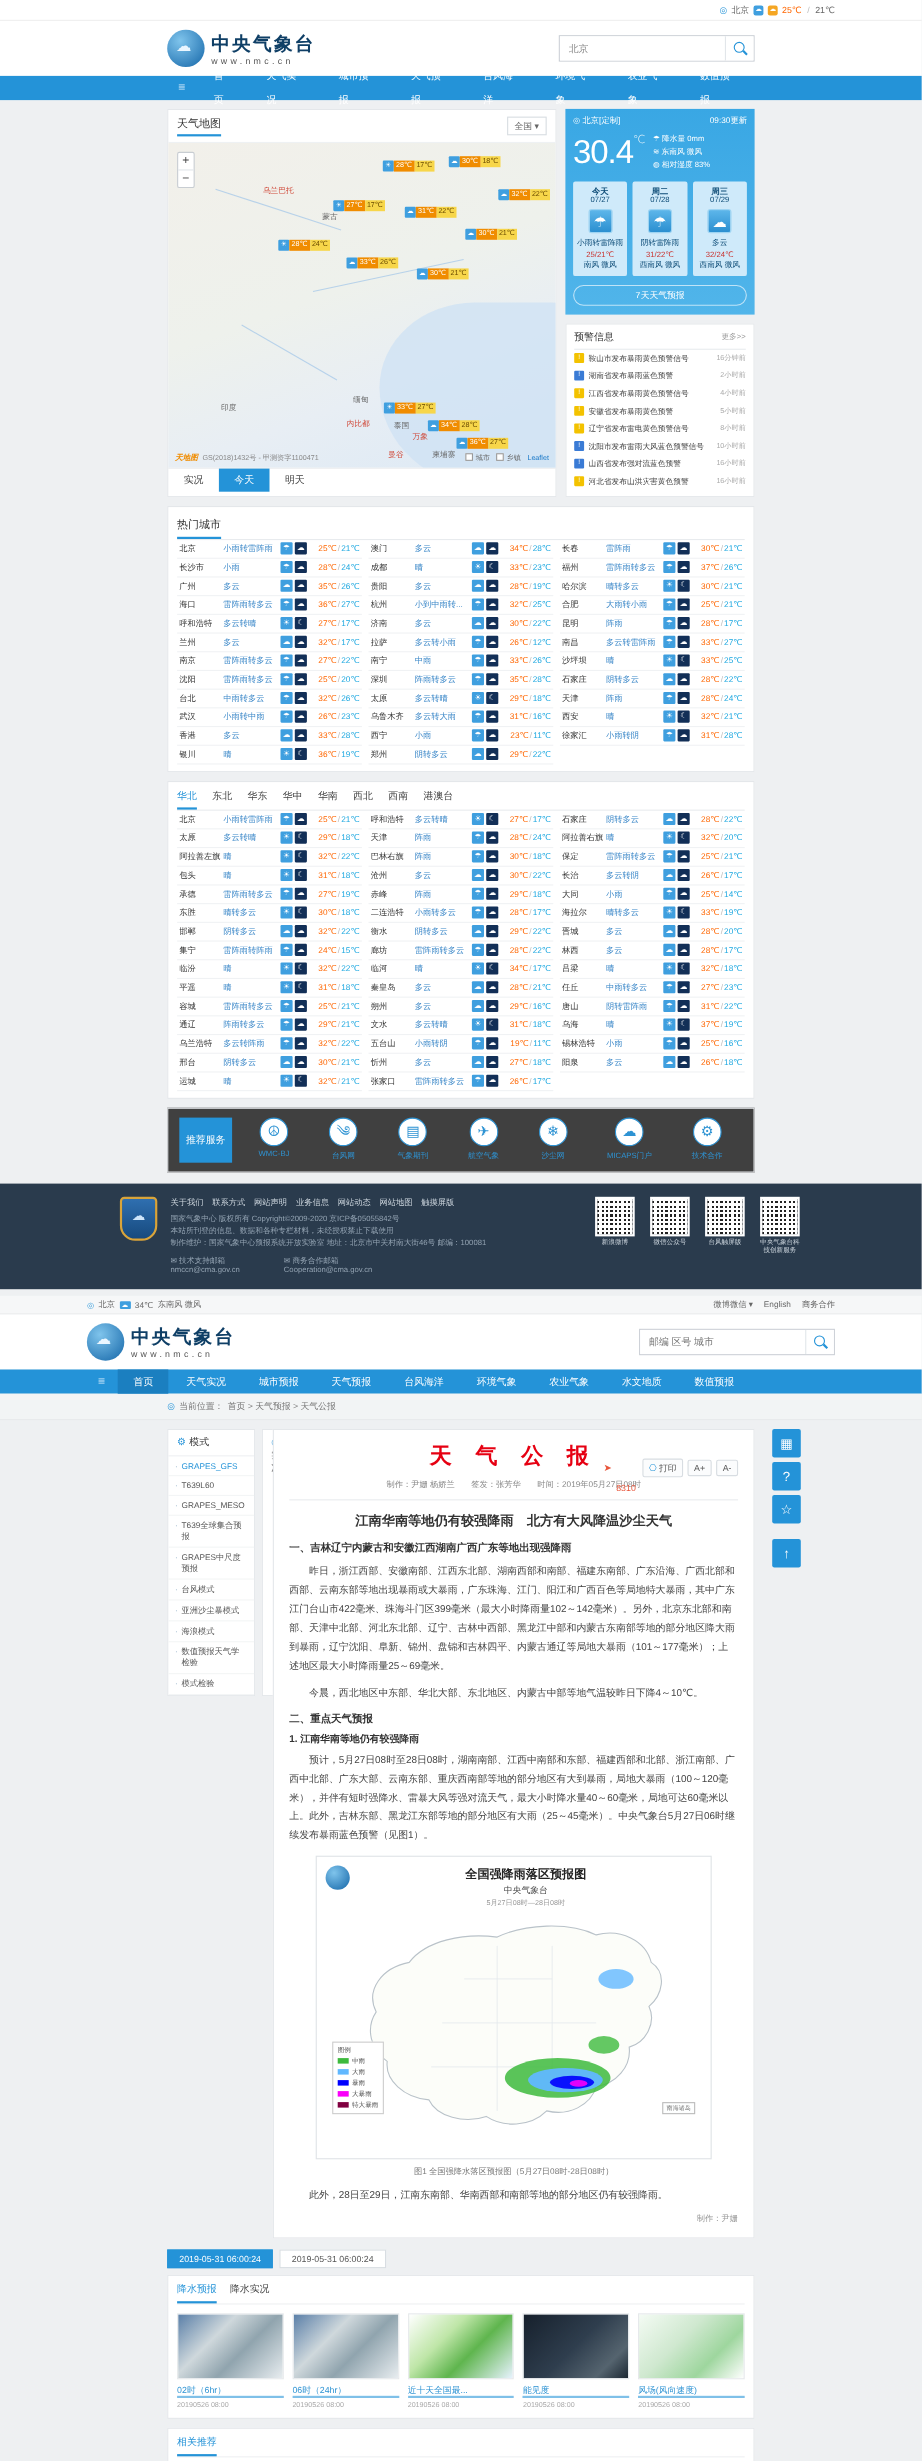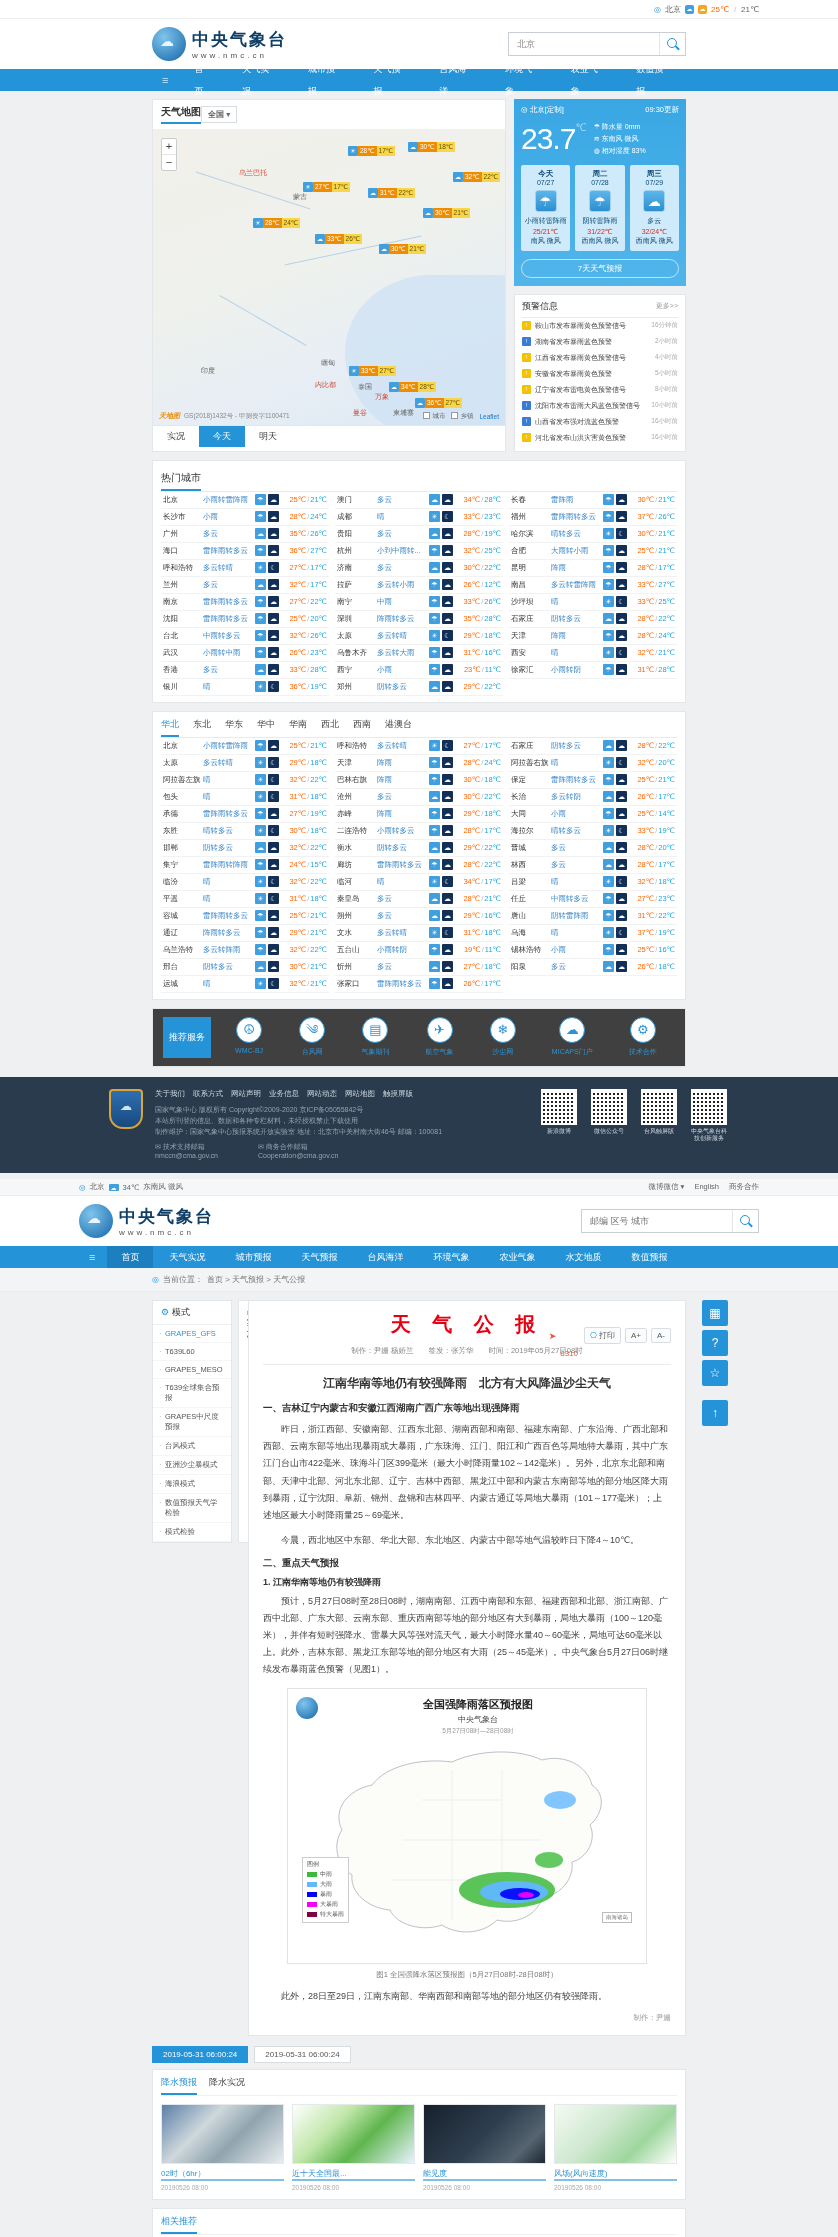--- a/index.html
+++ b/index.html
@@ -28,21 +28,21 @@
   .p1-top { background:#fff; border-bottom:1px solid #eee; }
   .p1-top-in { height:18px; display:flex; justify-content:flex-end; align-items:center; font-size:8px; color:#666; gap:4px; width:680px; margin:0 auto; }
   .wchip { display:inline-block; width:9px; height:9px; border-radius:2px; color:#fff; font-size:6px; line-height:9px; text-align:center; }
   .wchip.day { background:#3f9fdf; } .wchip.nite { background:#f5a623; }
   .p1-head { background:#fff; }
   .p1-head-in { width:534px; margin:0 auto; display:flex; justify-content:space-between; align-items:center; padding:8px 0; }
 
   
   .main-row { display:flex; gap:8px; margin-top:8px; }
   .map-card { width:354px; background:#fff; border:1px solid #e4e7ea; }
-  .map-head { display:flex; align-items:center; padding:5px 8px;font-weight:bold; }
+  .map-head { display:flex; justify-content:space-between; align-items:center; padding:5px 8px; }
   .map-title { font-size:10px; color:#333; border-bottom:2px solid #2493d8; padding-bottom:3px; }
   .region-sel { font-size:8px; color:#666; border:1px solid #d8dde2; padding:2px 6px; background:#fff; cursor:pointer; }
   .map-body { position:relative; height:296px; background:linear-gradient(160deg,#f2f0ea 0%,#eef1ec 45%,#e8eef4 70%,#dce9f5 100%); overflow:hidden; border-top:1px solid #eef1f3; }
   .sea { position:absolute; right:-30px; bottom:-20px; width:190px; height:170px; background:#cfe2f4; border-radius:50% 20% 0 60%; opacity:.8; }
   .river { position:absolute; border-top:1px solid #9fc4e8; opacity:.7; }
   .zoomctl { position:absolute; left:8px; top:8px; width:16px; border:1px solid #c8cdd2; background:#fff; border-radius:2px; text-align:center; font-size:11px; color:#444; }
   .zoomctl div { line-height:15px; cursor:pointer; }
   .zoomctl div:first-child { border-bottom:1px solid #e2e6ea; }
   .chip { position:absolute; display:flex; align-items:center; height:10px; font-size:6.5px; }
   .chip .ic { width:10px; height:10px; background:#3f9fdf; color:#fff; border-radius:1px; text-align:center; line-height:10px; font-size:6px; }
@@ -66,21 +66,21 @@
   .wx-temp-row { display:flex; align-items:center; margin:6px 0 8px; }
   .wx-temp { font-size:30px; font-weight:300; letter-spacing:-1px; }
   .wx-unit { font-size:10px; vertical-align:top; }
   .wx-stats { font-size:7px; margin-left:8px; line-height:1.7; }
   .wx-days { display:flex; gap:5px; }
   .wx-day { flex:1; background:#cfeafa; color:#0b4a75; text-align:center; border-radius:2px; padding:4px 1px 5px; font-size:7px; }
   .wx-day .nm { font-weight:bold; font-size:7.5px; }
   .wx-day .icn { width:22px; height:22px; margin:4px auto; background:linear-gradient(180deg,#5db6ea,#2b8fd0); border:1px solid #9ed4f2; border-radius:3px; color:#fff; font-size:13px; line-height:22px; }
   .wx-day .tt { color:#d9534f; margin-top:2px; }
   .wx-day .tt b { color:#c9302c; font-weight:normal; }
-  .wx-btn { margin-top:8px; border:1px solid #bfe3f7; border-radius:10px; text-align:center; font-size:8px; padding:3px 0; cursor:pointer; color:#fff; }
+  .wx-btn { margin-top:8px; border:1px solid #bfe3f7; border-radius:10px; text-align:center; font-size:8px; padding:3px 0; cursor:pointer; color:#fff;font-family:Liberation Mono, monospace; }
   .alert-card { background:#fff; border:1px solid #e4e7ea; padding:5px 7px; }
   .alert-head { display:flex; justify-content:space-between; align-items:center; border-bottom:1px solid #e8ebee; padding-bottom:4px; }
   .alert-title { font-size:9px; color:#333; }
   .alert-more { font-size:7px; color:#999; cursor:pointer; text-decoration:none; }
   .alert-item { display:flex; align-items:center; gap:4px; padding:3px 0; }
   .alert-ic { width:9px; height:9px; border-radius:1px; flex:0 0 auto; color:#fff; font-size:6px; line-height:9px; text-align:center; }
   .alert-ic.yellow { background:#f3c200; } .alert-ic.blue { background:#3a7bd5; }
   .alert-txt { flex:1; font-size:7px; color:#444; white-space:nowrap; overflow:hidden; cursor:pointer; }
   .alert-time { font-size:6.5px; color:#aaa; }
 
@@ -355,21 +355,21 @@
           </div>
       </div>
 
       <div class="right-col">
         <div class="wx-panel">
           <div class="wx-loc-row">
             <span><span class="pin" style="color:#fff">◎</span> <span>北京[定制]</span></span>
             <span>09:30更新</span>
           </div>
           <div class="wx-temp-row">
-            <span class="wx-temp"><span>23.7</span><span class="wx-unit">℃</span></span>
+            <span class="wx-temp"><span>30.4</span><span class="wx-unit">℃</span></span>
             <div class="wx-stats">
                 <div><span>☂ </span>降水量  0mm</div>
                 <div><span>≋ </span>东南风  微风</div>
                 <div><span>◍ </span>相对湿度  83%</div>
               </div>
           </div>
           <div class="wx-days">
               <div class="wx-day">
                 <div class="nm">今天</div>
                 <div>07/27</div>
@@ -1312,20 +1312,25 @@
           <span class="gal-tab active">降水预报</span>
           <span class="gal-tab">降水实况</span>
         </div>
       <div class="gal-row">
           <div class="gal-item">
             <div class="gal-thumb k-sat-blue"></div>
             <div class="gal-lb">02时（6hr）</div>
             <div class="gal-tm">20190526 08:00</div>
           </div>
           <div class="gal-item">
+            <div class="gal-thumb k-sat-blue"></div>
+            <div class="gal-lb">06时（24hr）</div>
+            <div class="gal-tm">20190526 08:00</div>
+          </div>
+          <div class="gal-item">
             <div class="gal-thumb k-map-green"></div>
             <div class="gal-lb">近十天全国最...</div>
             <div class="gal-tm">20190526 08:00</div>
           </div>
           <div class="gal-item">
             <div class="gal-thumb k-sat-dark"></div>
             <div class="gal-lb">能见度</div>
             <div class="gal-tm">20190526 08:00</div>
           </div>
           <div class="gal-item">

